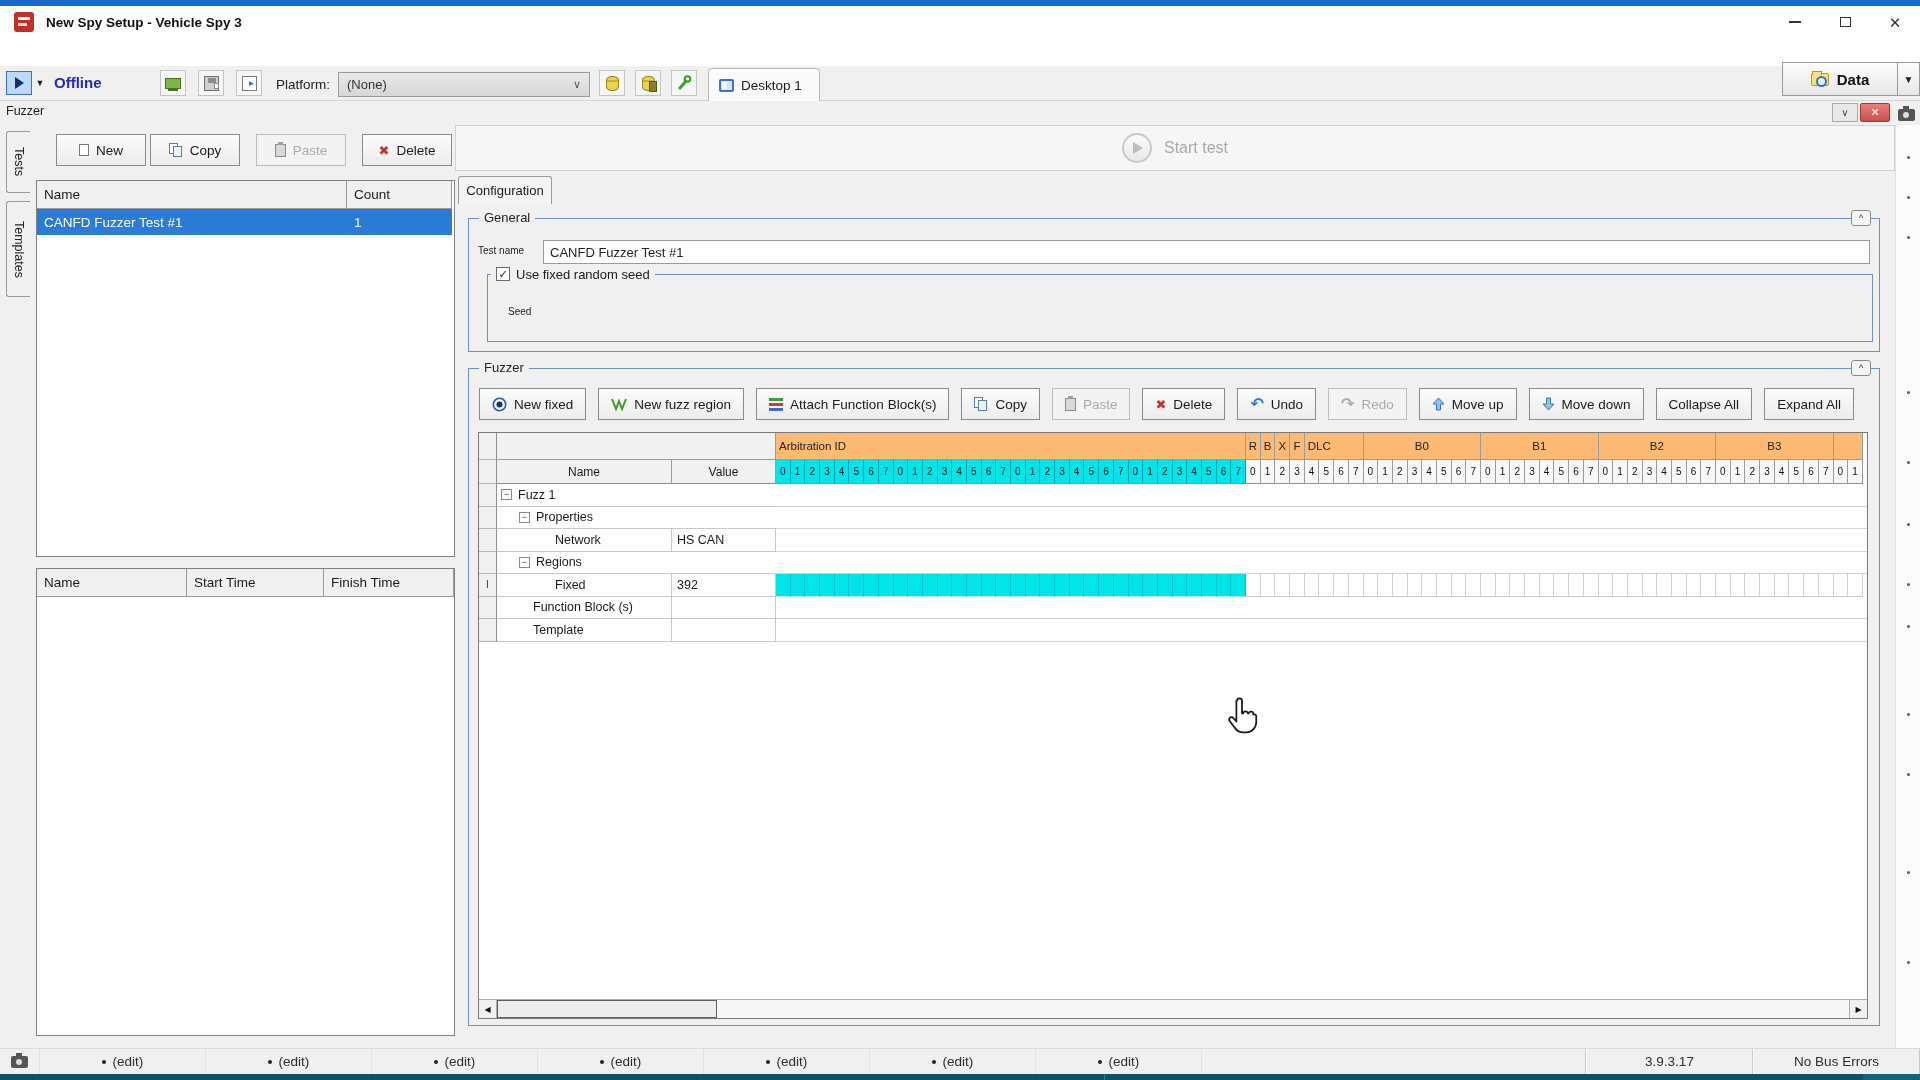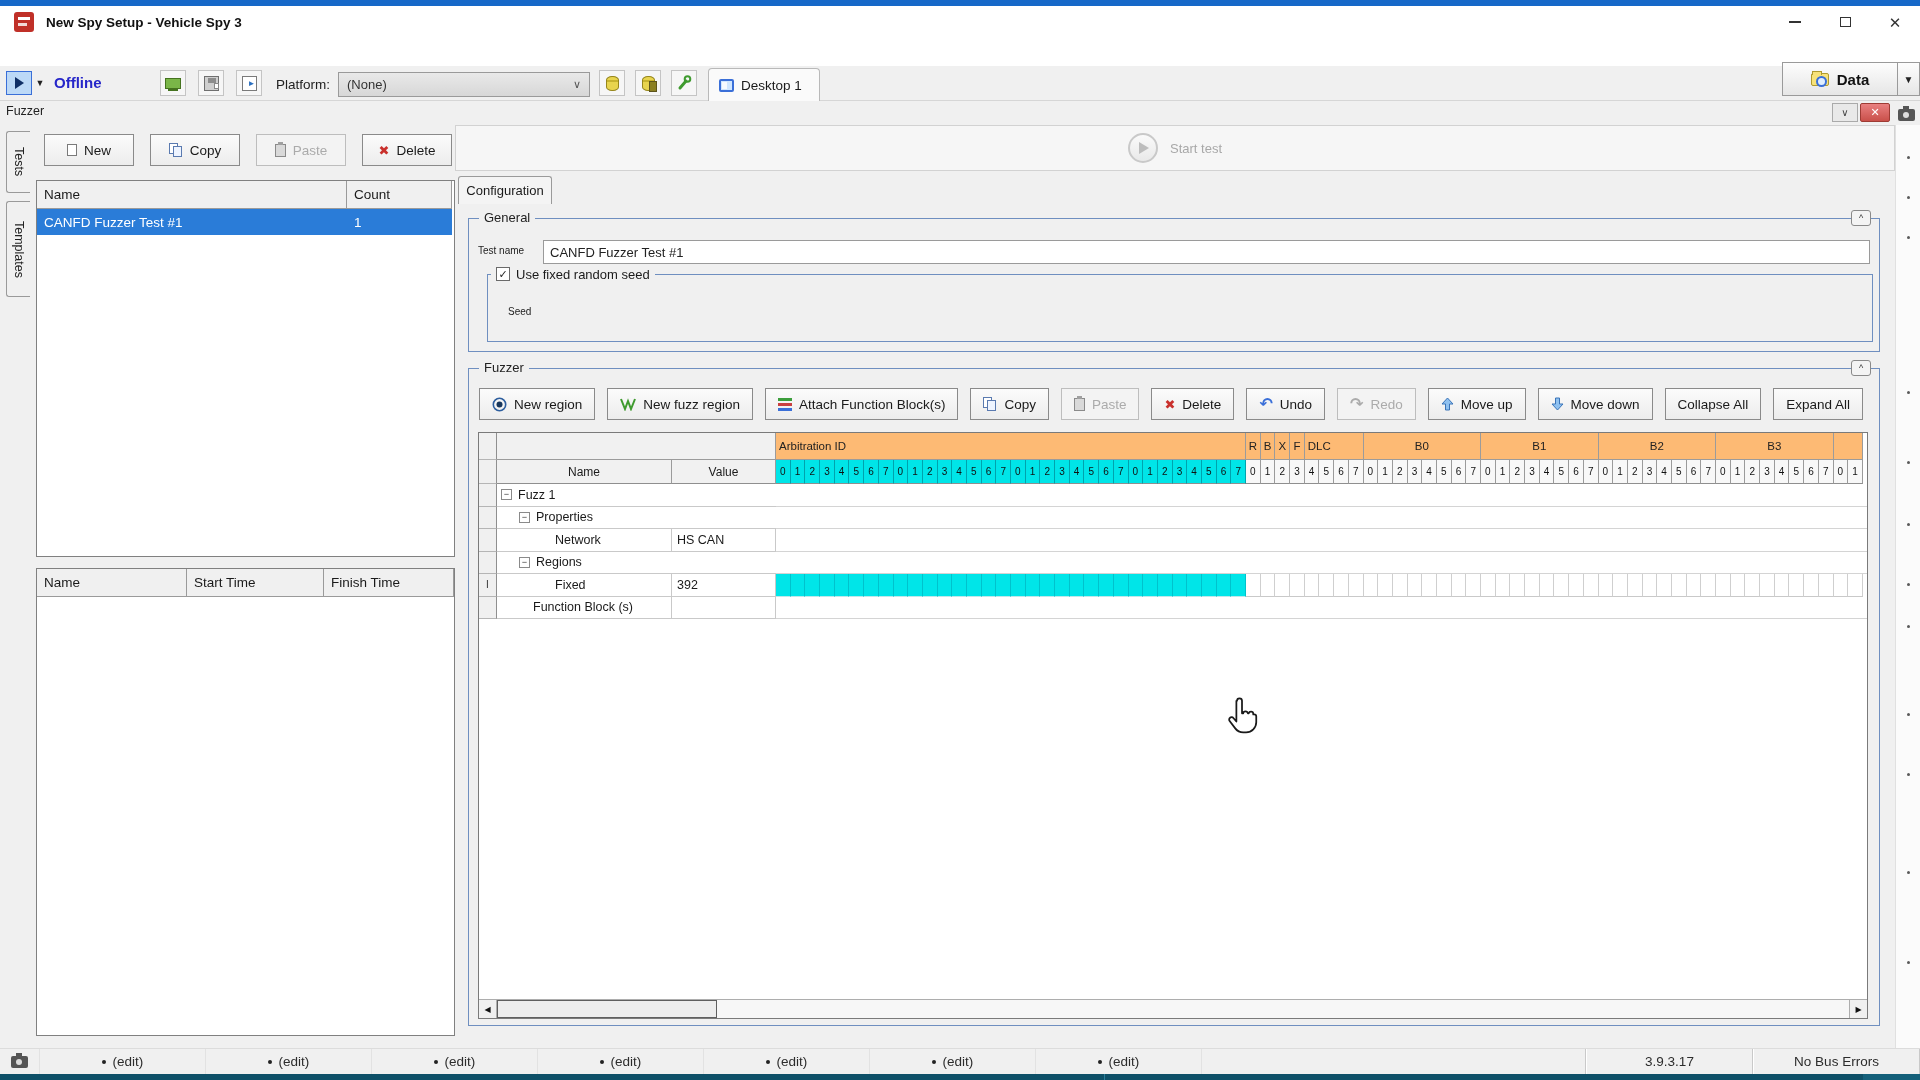--- a/index.html
+++ b/index.html
@@ -93,21 +93,21 @@
   .table{position:absolute;background:#fff;border:1px solid #808080}
   .trow{display:flex;align-items:stretch}
   .th{background:#f0f0f0;border-right:1px solid #9a9a9a;border-bottom:1px solid #9a9a9a;font-size:13.5px;display:flex;align-items:center;padding-left:7px;height:28px}
   .td{font-size:13.5px;display:flex;align-items:center;padding-left:7px;height:26px}
   .trow.sel .td{background:var(--sel);color:#fff}
 
   
   .start-strip{left:455px;top:24px;width:1440px;height:46px;background:#f6f6f6;border:1px solid #d2d2d2;display:flex;align-items:center;justify-content:center;gap:12px}
   .start-circle{width:30px;height:30px;border-radius:50%;border:2px solid #c9c9c9;background:linear-gradient(#fafafa,#e9e9e9);display:flex;align-items:center;justify-content:center}
   .start-tri{width:0;height:0;border-left:10px solid #bdbdbd;border-top:6px solid transparent;border-bottom:6px solid transparent;margin-left:2px}
-  .start-label{font-size:13px;color:#a8a8a8}
+  .start-label{font-size:16px;color:#a8a8a8}
   .cfg-tab{left:458px;top:75px;width:94px;height:28px;background:#f4f4f4;border:1px solid #9a9a9a;border-bottom:none;border-radius:3px 3px 0 0;display:flex;align-items:center;justify-content:center;font-size:13px}
   .gbox{position:absolute;border:1px solid #6f8fc0}
   .gbox-label{position:absolute;top:-9px;left:10px;background:#f0f0f0;padding:0 5px;font-size:13px;color:#222}
   .collapse-btn{position:absolute;width:20px;height:16px;border:1px solid #8a8a8a;border-radius:3px;background:#f4f4f4;display:flex;align-items:center;justify-content:center;font-size:9px;color:#333;line-height:1}
   .fld-label{position:absolute;font-size:10px;color:#222}
   .txt-input{position:absolute;height:24px;border:1px solid #9a9a9a;background:#fff;font-size:13px;padding:0 6px;font-family:"Liberation Sans","DejaVu Sans",sans-serif;color:#222}
   .chk-row{position:absolute;display:flex;align-items:center;gap:6px;background:#f0f0f0;padding:0 5px;height:16px}
   .checkbox{width:14px;height:14px;background:#fff;border:1px solid #6a6a6a;display:flex;align-items:center;justify-content:center;font-size:11px;font-weight:bold;color:#222}
   .checkbox.checked::after{content:"✓"}
   .chk-label{font-size:13px}
@@ -243,21 +243,21 @@
       </div>
 
     <div class="abs vtab tests">
         <span>Tests</span>
       </div>
     <div class="abs vtab templates">
         <span>Templates</span>
       </div>
 
     <div class="abs tests-buttons" id="tests-buttons" style="left:44px;top:33px;width:420px;height:32px">
-        <div class="push-btn" style="left: 0px;">
+        <div class="push-btn" style="left: 12px;">
           <span class="bicon i-new-doc">
             <span class="page"></span>
           </span>
           <span>New</span>
         </div>
         <div class="push-btn" style="left: 106px;">
           <span class="bicon i-copy">
             <span class="copy-wrap">
               <span class="pg1"></span>
               <span class="pg2"></span>
@@ -327,21 +327,21 @@
     </div>
     <div class="collapse-btn" style="left:1851px;top:259px">^</div>
     <div class="fuzzer-buttons" id="fuzzer-buttons">
         <div class="push-btn">
           <span class="bicon i-target">
             <svg width="15" height="15" viewBox="0 0 15 15">
               <circle cx="7.5" cy="7.5" r="6.2" fill="none" stroke="#2d5e9e" stroke-width="1.6"></circle>
               <circle cx="7.5" cy="7.5" r="3" fill="#17365c"></circle>
             </svg>
           </span>
-          <span>New region</span>
+          <span>New fixed</span>
         </div>
         <div class="push-btn">
           <span class="bicon i-fuzz">
             <svg width="16" height="14" viewBox="0 0 16 14">
               <polyline points="1,2 5,12 8,4 11,12 15,2" fill="none" stroke="#3f9b2f" stroke-width="2"></polyline>
             </svg>
           </span>
           <span>New fuzz region</span>
         </div>
         <div class="push-btn">
@@ -616,20 +616,28 @@
           </div>
         </div>
         <div class="grow brow">
           <div class="gcell gut"></div>
           <div class="gcell treecell namecell" style="width: 175px; min-width: 175px; padding-left: 36px;">
             <span class="treelabel">Function Block (s)</span>
           </div>
           <div class="gcell valuecell" style="width: 104px; min-width: 104px;"></div>
           <div class="gcell bitspan"></div>
         </div>
+        <div class="grow brow">
+          <div class="gcell gut"></div>
+          <div class="gcell treecell namecell" style="width: 175px; min-width: 175px; padding-left: 36px;">
+            <span class="treelabel">Template</span>
+          </div>
+          <div class="gcell valuecell" style="width: 104px; min-width: 104px;"></div>
+          <div class="gcell bitspan"></div>
+        </div>
         <div class="gfill"></div>
         <div class="gscroll">
           <div class="sb-btn">◀</div>
           <div class="sb-thumb"></div>
           <div class="sb-btn right">▶</div>
         </div>
       </div>
 
     <svg class="abs cursor-svg" width="40" height="40" viewBox="0 0 32 32">
       <path d="M12 3c0-1.1.9-2 2-2s2 .9 2 2v10h1c0-.8.9-1.6 1.8-1.6.9 0 1.7.7 1.8 1.6h.9c.1-.7.9-1.3 1.7-1.3 1 0 1.8.8 1.8 1.7v.5h.7c.9 0 1.7.8 1.7 1.7v4.6c0 4.5-3.6 8.1-8.1 8.1h-2.3c-2.5 0-4.9-1.2-6.4-3.2l-4.5-5.9c-.6-.8-.5-2 .3-2.6.8-.7 2-.6 2.7.2l2.4 2.8V3z" fill="#fff" stroke="#1a1a1a" stroke-width="1.4" stroke-linejoin="round"></path>

